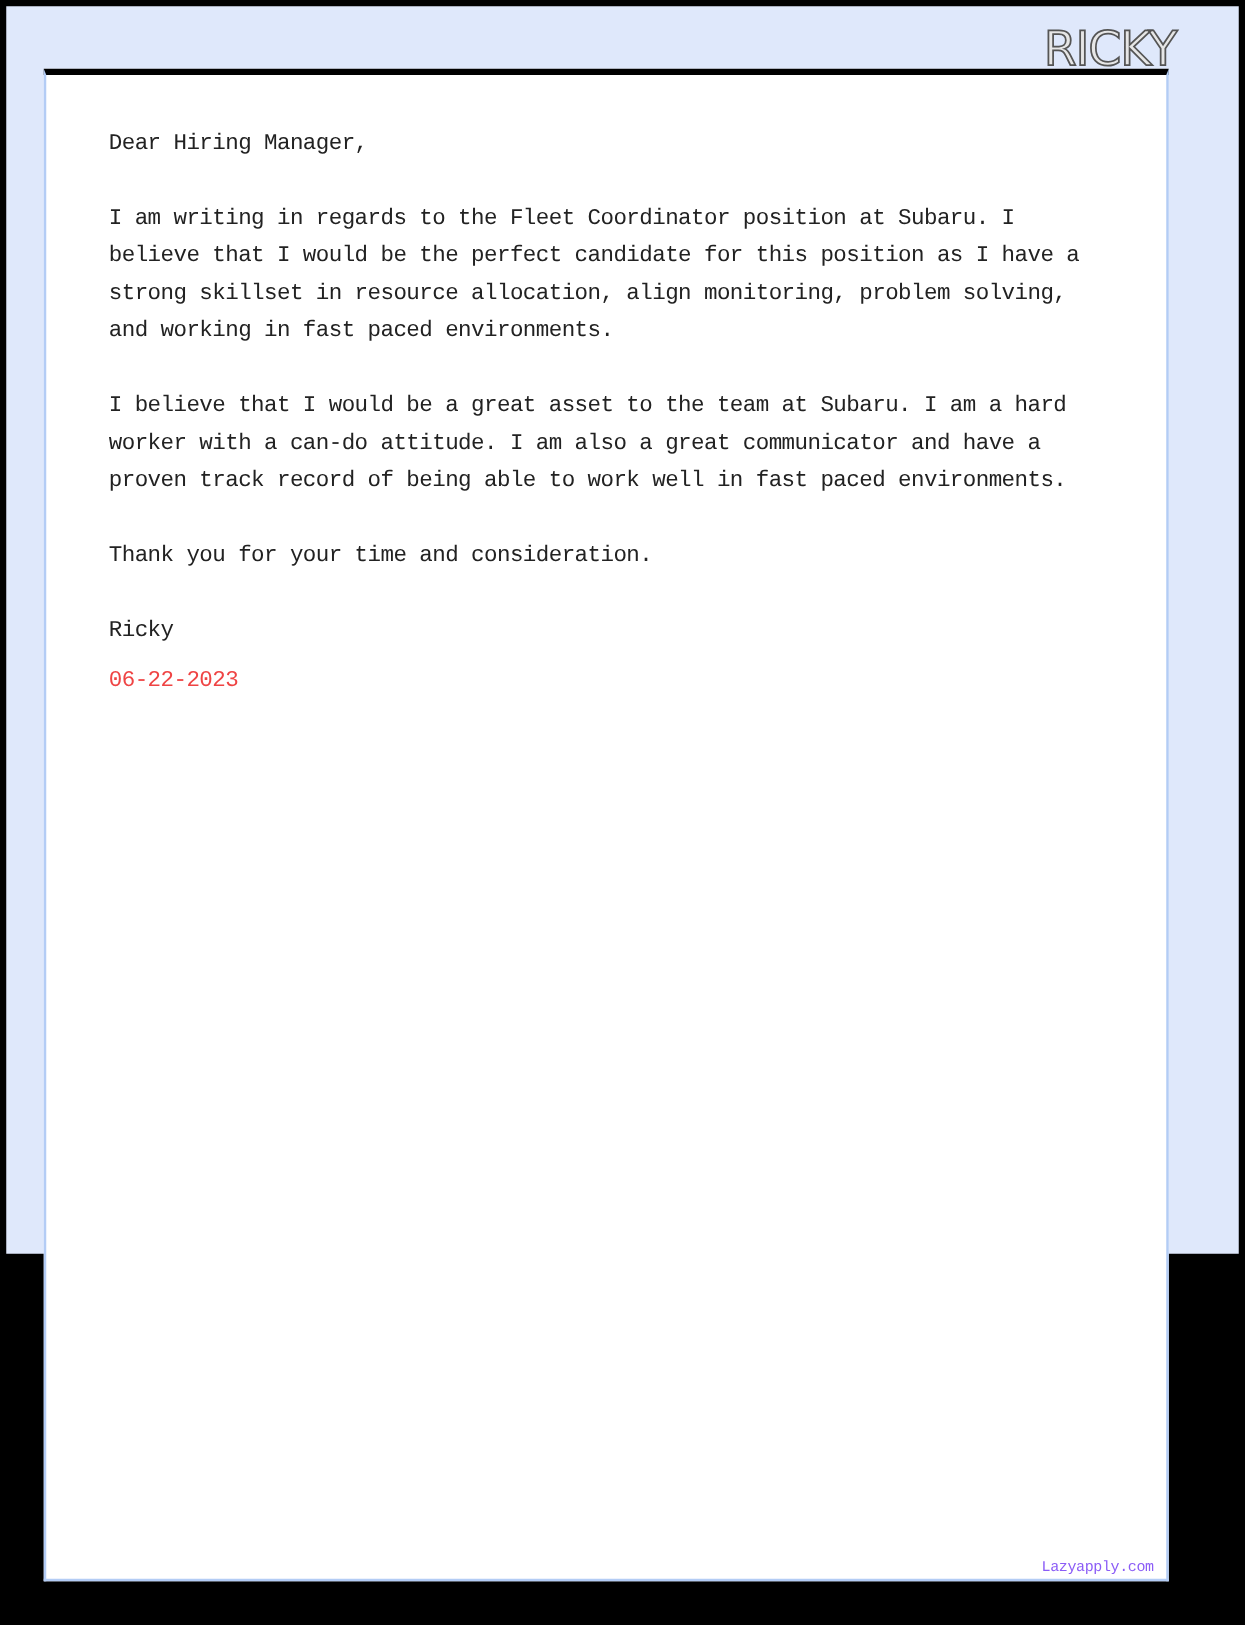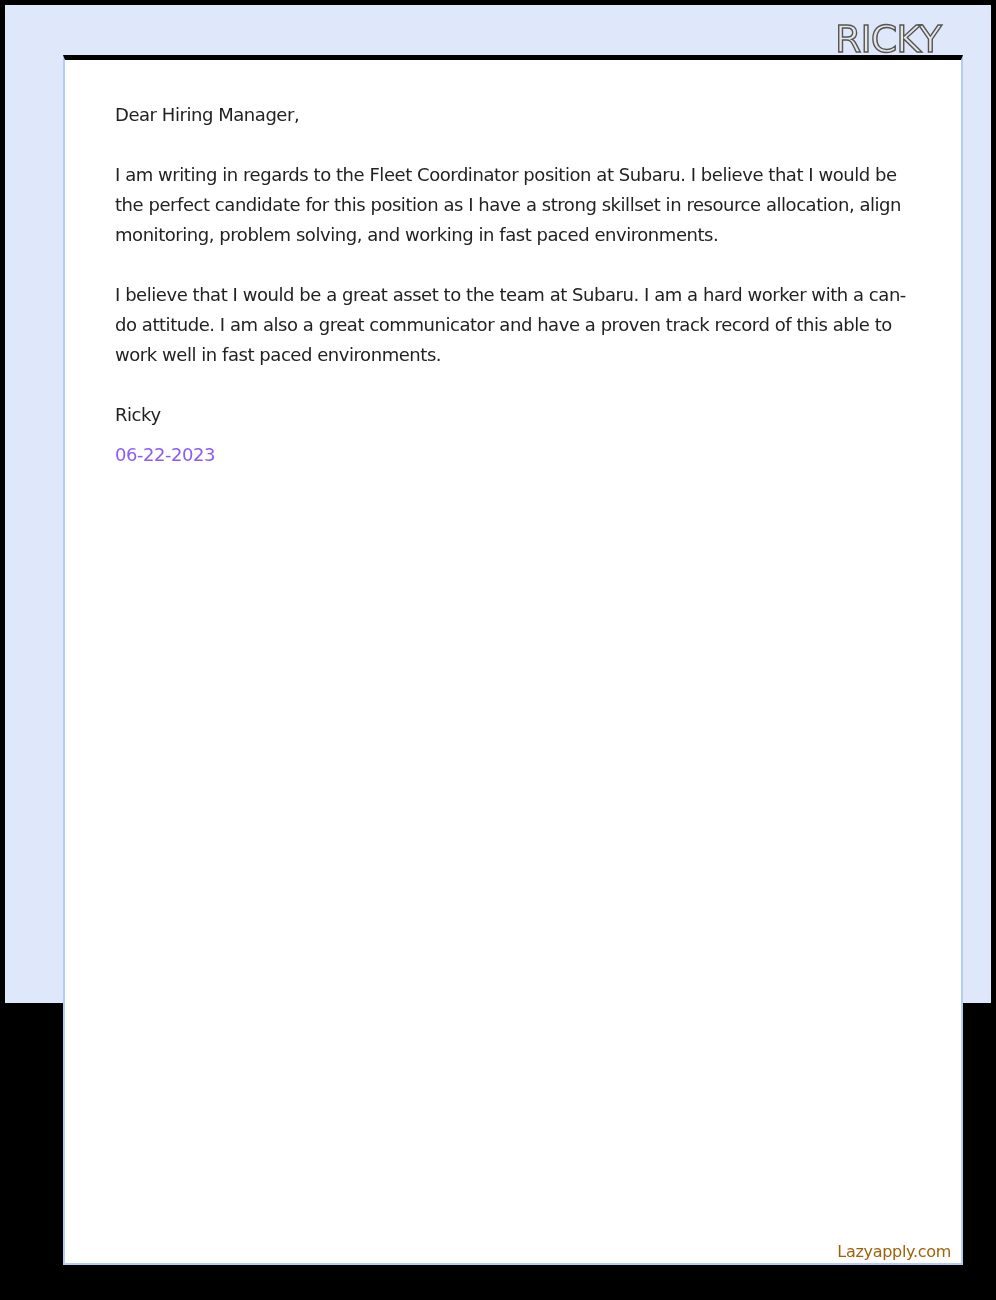--- a/index.html
+++ b/index.html
@@ -29,69 +29,71 @@
       font-family: "DejaVu Sans", sans-serif;
       font-size: 38px;
       line-height: 40px;
       color: #e6e6e6;
       -webkit-text-stroke: 1.4px #555;
       letter-spacing: -1px;
       font-weight: normal;
     }
     .page {
       position: absolute;
-      left: 58px;
+      left: 30px;
       top: 50px;
       width: 896px;
       height: 1203px;
       background: #fff;
       border-left: 2px solid #b3ccf5;
       border-right: 2px solid #b3ccf5;
       border-bottom: 2px solid #b3ccf5;
       border-top: 5px solid #000;
+      font-family: Liberation Mono, monospace;
     }
     .letter {
       position: absolute;
       left: 50px;
       top: 40px;
       width: 800px;
       font-size: 18px;
       line-height: 30px;
       color: #222;
       letter-spacing: -0.45px;
     }
     .letter p {
       margin: 0 0 30px 0;
     }
     .letter p.sig {
       margin: 0 0 10px 0;
     }
     .date {
-      color: #8b5cf6;
+      color: #ef4444;
       margin: 0;
     }
     .footer {
       position: absolute;
       right: 10px;
       bottom: 2px;
-      font-size: 16px;
-      color: #a16207;
+      font-size: 12px;
+      color: #8b5cf6;
       letter-spacing: -0.3px;
     }
   </style>
 </head>
 <body>
 
 <div class="frame">
   <div class="brand">RICKY</div>
 
   <div class="page">
     <div class="letter">
       <p>Dear Hiring Manager,</p>
       <p>I am writing in regards to the Fleet Coordinator position at Subaru. I believe that I would be the perfect candidate for this position as I have a strong skillset in resource allocation, align monitoring, problem solving, and working in fast paced environments.</p>
-      <p>I believe that I would be a great asset to the team at Subaru. I am a hard worker with a can-do attitude. I am also a great communicator and have a proven track record of this able to work well in fast paced environments.</p>
+      <p>I believe that I would be a great asset to the team at Subaru. I am a hard worker with a can-do attitude. I am also a great communicator and have a proven track record of being able to work well in fast paced environments.</p>
+      <p>Thank you for your time and consideration.</p>
       <p class="sig">Ricky</p>
       <p class="date">06-22-2023</p>
     </div>
 
     <div class="footer">Lazyapply.com</div>
   </div>
 </div>
 
 </body></html>

